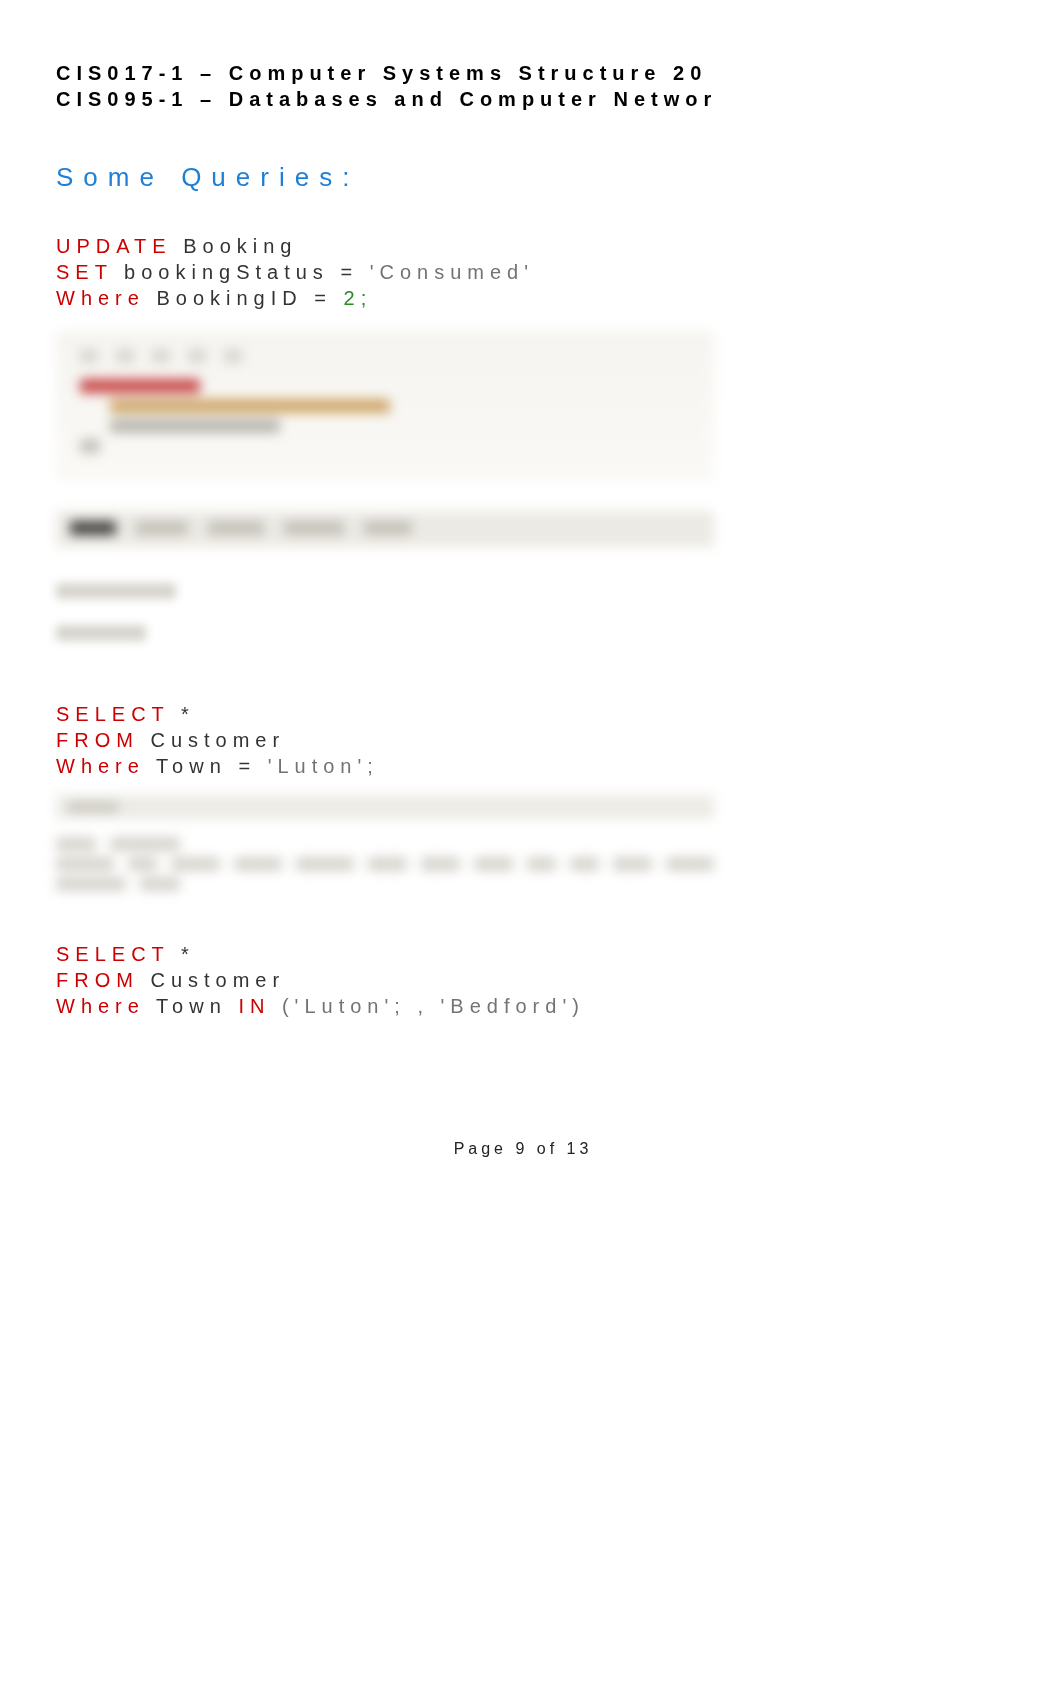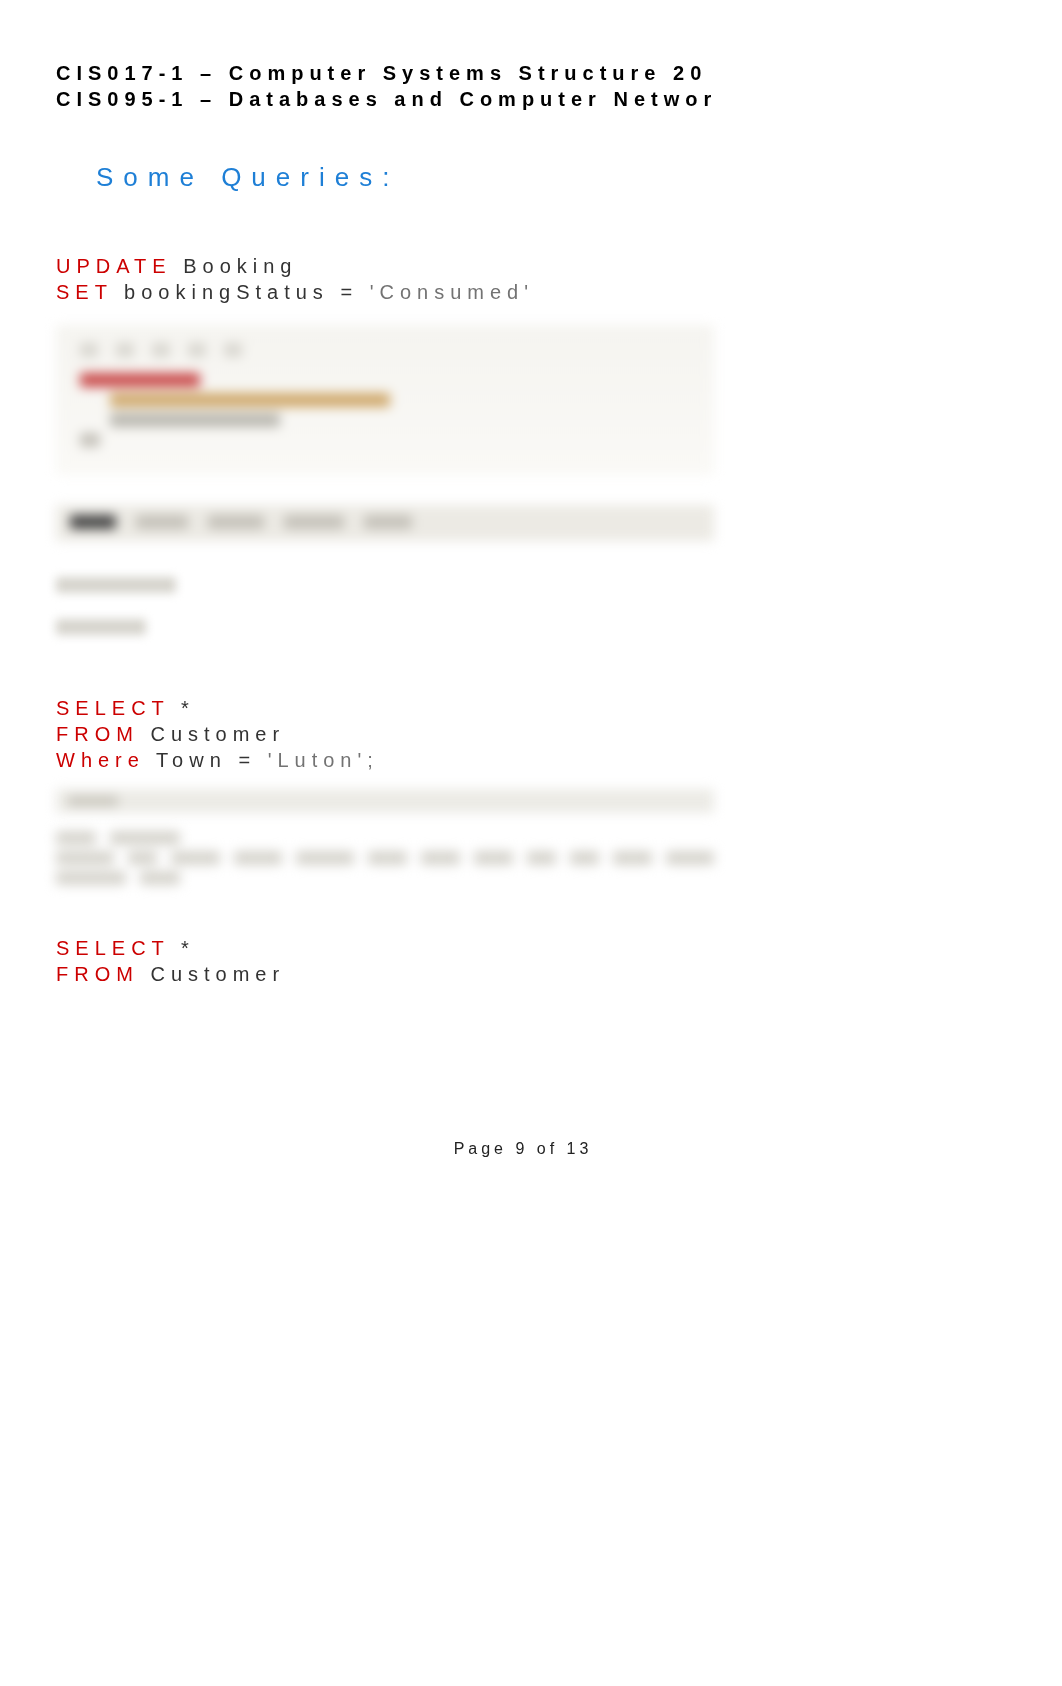--- a/index.html
+++ b/index.html
@@ -20,24 +20,23 @@
       letter-spacing: 6px;
       color: #000;
       white-space: nowrap;
       line-height: 1.3;
     }
     .section-title {
       margin-top: 50px;
       font-size: 26px;
       letter-spacing: 10px;
       color: #1e7fd6;
-      margin-left: 40px;
     }
     .sql-block {
-      margin-top: 60px;
+      margin-top: 40px;
       font-size: 20px;
       letter-spacing: 6px;
       line-height: 1.3;
     }
     .sql-line { white-space: nowrap; }
     .kw { color: #cc0000; }
     .tbl { color: #333; }
     .val { color: #737373; }
     .num { color: #2a8a2a; }
     .blur-box {
@@ -127,20 +126,26 @@
   <div class="sql-block">
     <div class="sql-line">
       <span class="kw">UPDATE</span>
       <span class="tbl">Booking</span>
     </div>
     <div class="sql-line">
       <span class="kw">SET</span>
       <span class="tbl">bookingStatus</span>
       <span class="tbl">=</span>
       <span class="val">'Consumed'</span>
+    </div>
+    <div class="sql-line">
+      <span class="kw">Where</span>
+      <span class="tbl">BookingID</span>
+      <span class="tbl">=</span>
+      <span class="num">2;</span>
     </div>
   </div>
 
   <div class="blur-box code">
     <div class="blur-toolbar">
         <span></span>
         <span></span>
         <span></span>
         <span></span>
         <span></span>
@@ -205,16 +210,22 @@
 
   <div class="sql-block" style="margin-top:50px;">
     <div class="sql-line">
       <span class="kw">SELECT</span>
       <span class="tbl">*</span>
     </div>
     <div class="sql-line">
       <span class="kw">FROM</span>
       <span class="tbl">Customer</span>
     </div>
+    <div class="sql-line">
+      <span class="kw">Where</span>
+      <span class="tbl">Town</span>
+      <span class="kw">IN</span>
+      <span class="val">('Luton'; , 'Bedford')</span>
+    </div>
   </div>
 </div>
 
 <div class="footer">Page 9 of 13</div>
 
 </body></html>

